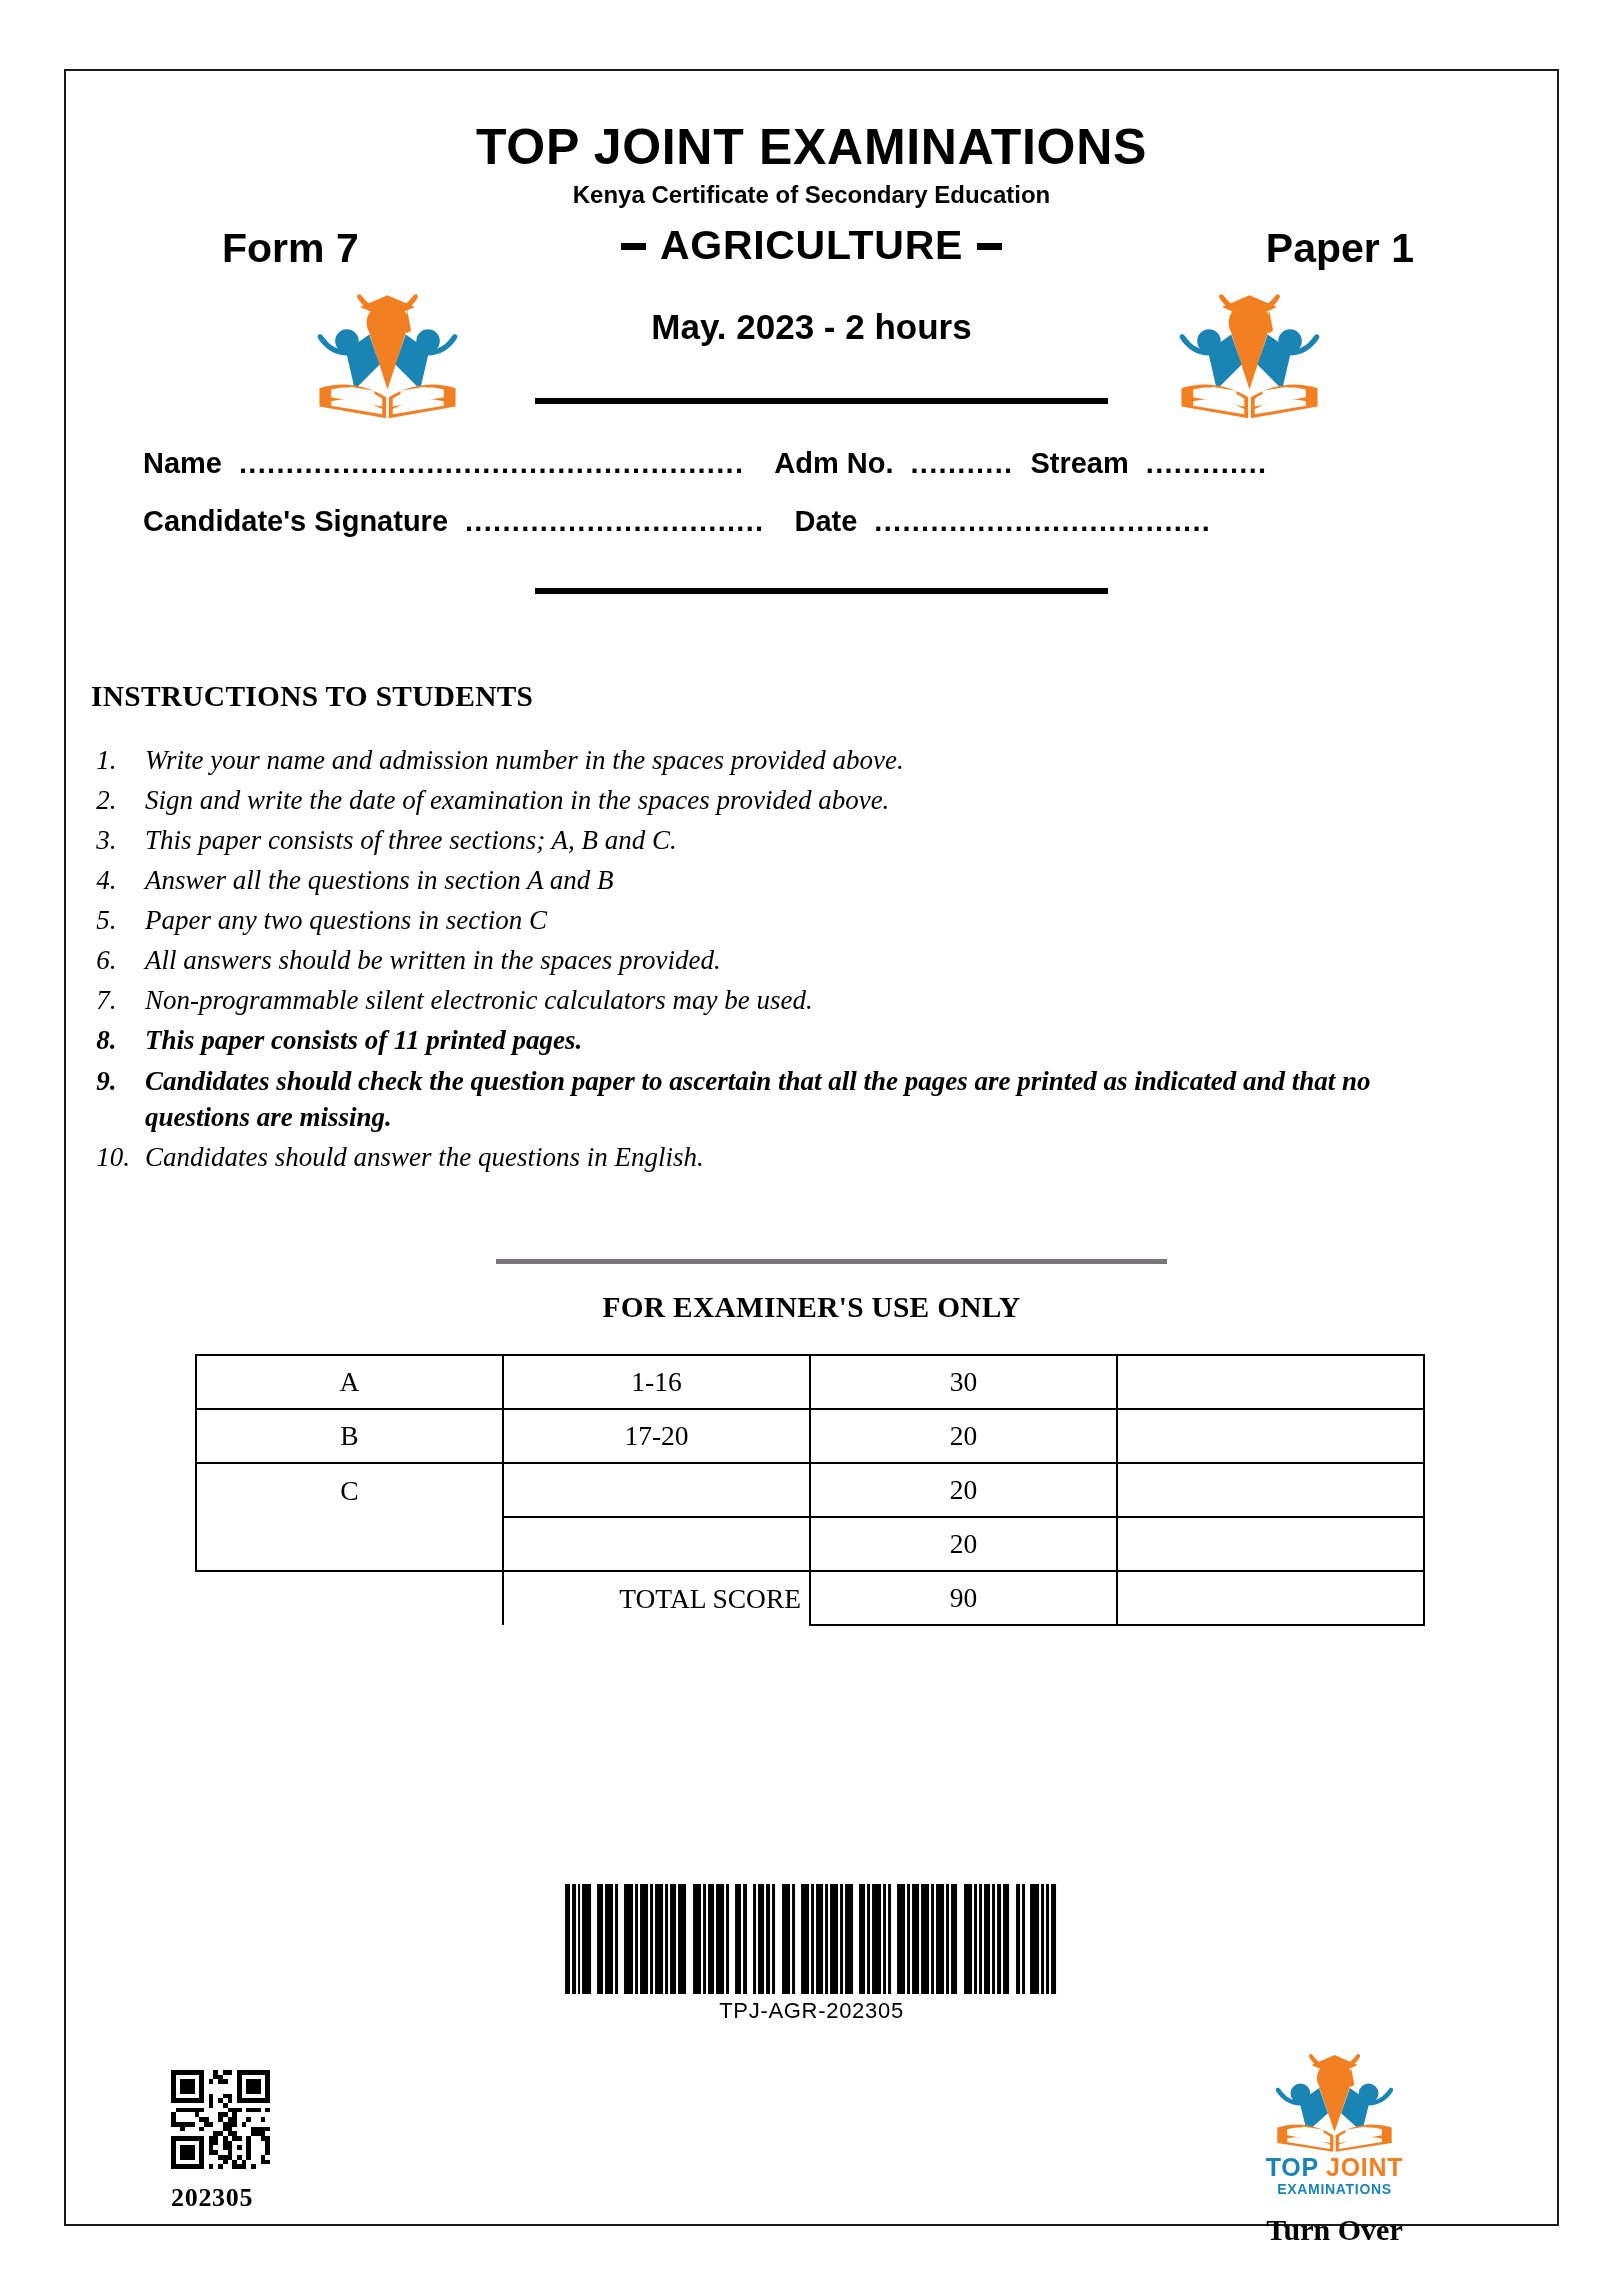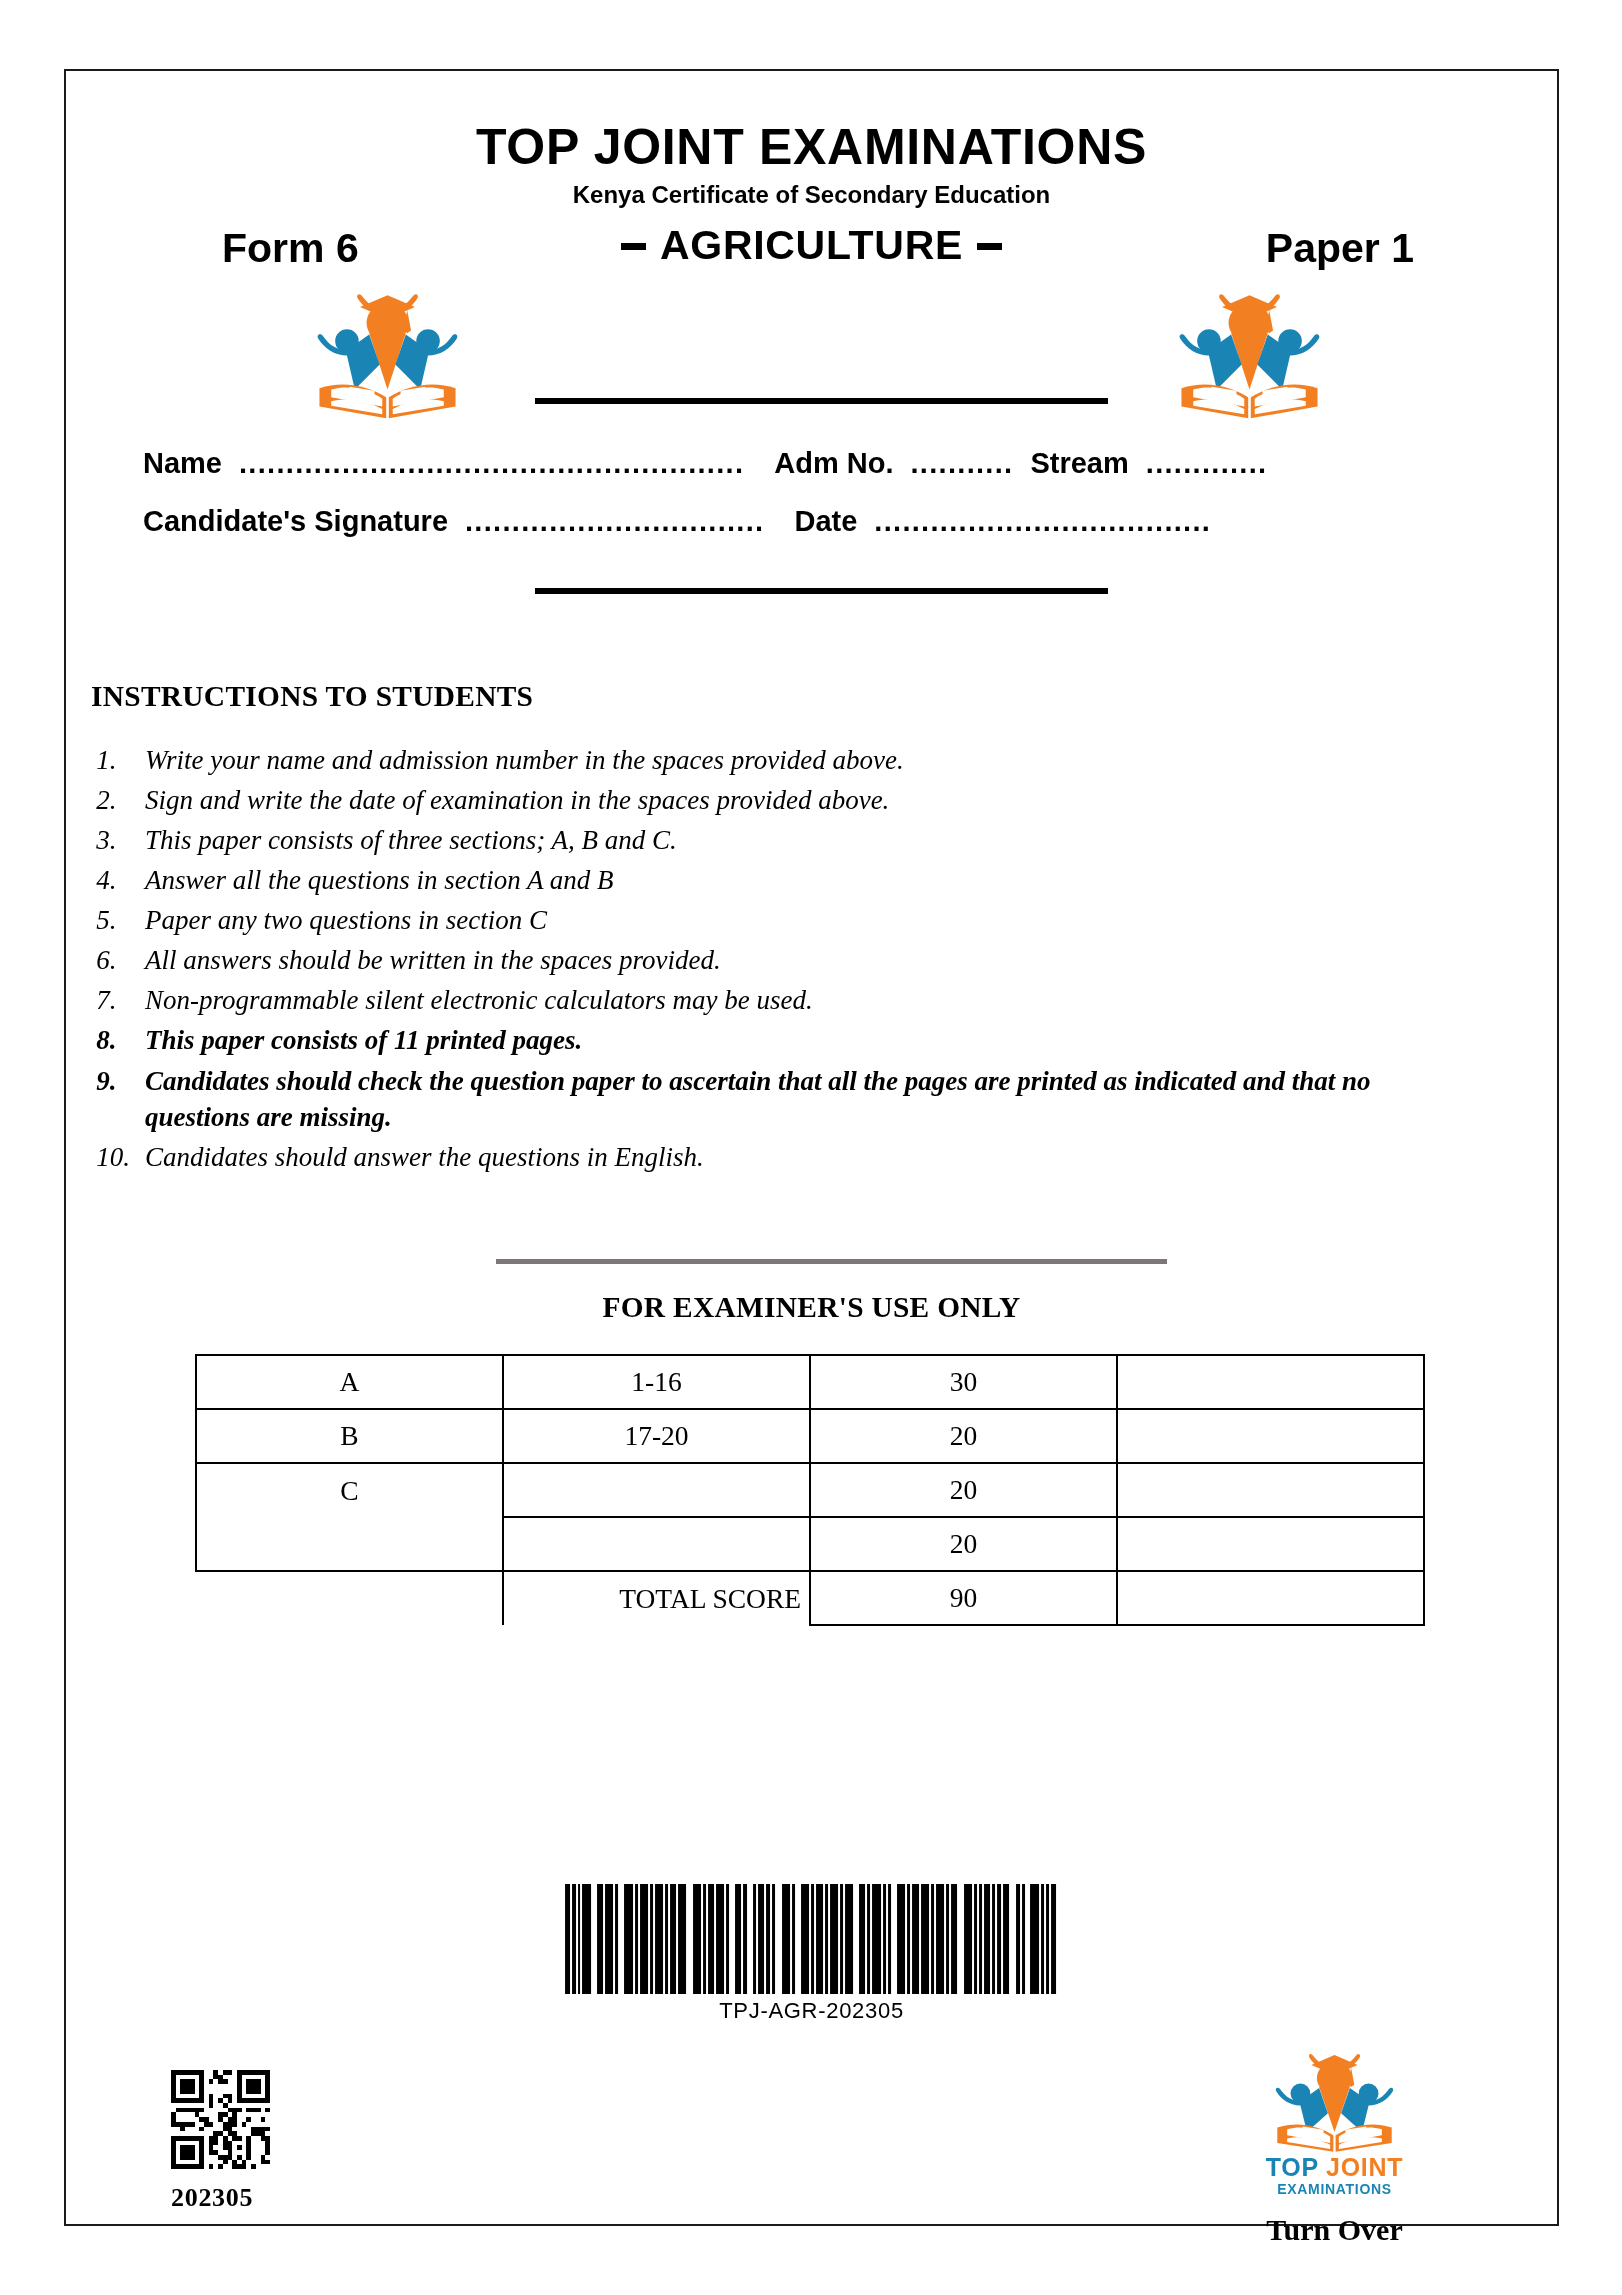--- a/index.html
+++ b/index.html
@@ -340,21 +340,21 @@
   <div class="inner">
 
     <div class="header">
 
       <div class="exam-title">TOP JOINT EXAMINATIONS</div>
 
       <div class="exam-subtitle">Kenya Certificate of Secondary Education</div>
 
       <div class="title-band">
 
-        <div class="form-label">Form 6</div>
+        <div class="form-label">Form 7</div>
 
         <div class="paper-label">Paper 1</div>
 
         <div class="logo-left">
           <svg viewBox="0 0 240 230" width="157" height="151" aria-hidden="true">
 
             <path d="M120 40 C140 40 152 52 152 68 C152 84 140 96 120 96 C100 96 88 84 88 68 C88 52 100 40 120 40 Z" fill="#f28022"></path>
 
             <path d="M78 44 L120 26 L162 44 L120 62 Z" fill="#f28022"></path>
             <path d="M150 48 L156 80 L150 84 L146 80 Z" fill="#f28022"></path>
@@ -376,20 +376,21 @@
             <path d="M128 208 L206 195 L206 188 C178 181 148 189 128 200 Z" fill="#ffffff"></path>
             <path d="M100 178 L62 172 L62 166 L100 172 Z" fill="#ffffff"></path>
             <path d="M140 178 L178 172 L178 166 L140 172 Z" fill="#ffffff"></path>
           </svg>
         </div>
 
         <div class="subject-block">
           <div class="subject-name">
             <span class="subject-dash"></span><span>AGRICULTURE</span><span class="subject-dash"></span>
           </div>
+          <div class="exam-date">May. 2023 - 2 hours</div>
         </div>
 
         <div class="logo-right">
           <svg viewBox="0 0 240 230" width="157" height="151" aria-hidden="true">
             <path d="M120 40 C140 40 152 52 152 68 C152 84 140 96 120 96 C100 96 88 84 88 68 C88 52 100 40 120 40 Z" fill="#f28022"></path>
             <path d="M78 44 L120 26 L162 44 L120 62 Z" fill="#f28022"></path>
             <path d="M150 48 L156 80 L150 84 L146 80 Z" fill="#f28022"></path>
             <path d="M120 58 C100 58 84 46 74 30 C72 26 76 22 80 26 C92 42 104 48 120 48 C136 48 148 42 160 26 C164 22 168 26 166 30 C156 46 140 58 120 58 Z" fill="#f28022"></path>
             <path d="M92 84 L148 84 L120 170 Z" fill="#f28022"></path>
             <circle cx="58" cy="96" r="18" fill="#1a85b5"></circle>

